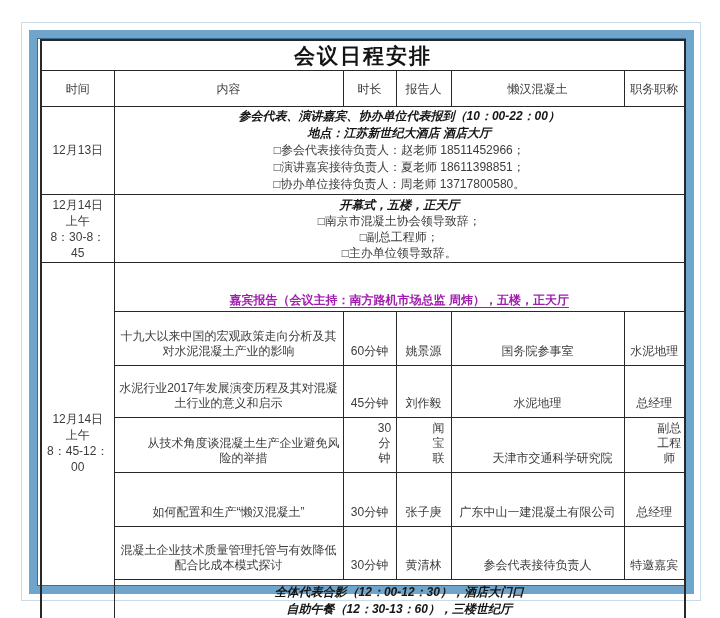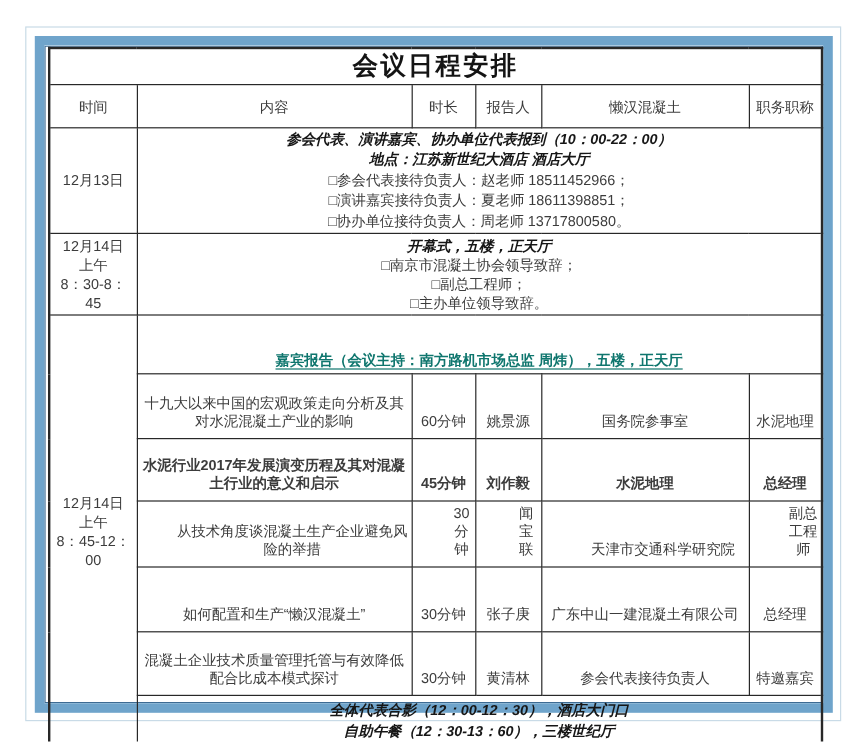--- a/index.html
+++ b/index.html
@@ -27,25 +27,25 @@
     line-height:16px;
   }
   tr.r-title td{
     height:29px;font-size:21px;font-weight:bold;color:#141414;letter-spacing:2px;
   }
   tr.r-head th{height:35px;}
   tr.r-day1 td{height:87px;line-height:17px;}
   tr.r-open td{height:67px;line-height:16px;}
   tr.r-banner td.banner-cell{height:45px;vertical-align:bottom;padding-bottom:3px;}
   .banner-text{
-    font-weight:bold;color:#0f766e;text-decoration:underline;text-underline-offset:3px;
+    font-weight:bold;color:#a21caf;text-decoration:underline;text-underline-offset:3px;
   }
   tr.r-talk td{vertical-align:bottom;padding-bottom:6px;line-height:15px;}
   tr.r-talk.h1 td{height:47px;}
-  tr.r-talk.h2 td{height:45px;font-weight:bold;}
+  tr.r-talk.h2 td{height:45px;}
   tr.r-talk.h3 td{height:48px;padding-left:32px;}
   tr.r-talk.h4 td{height:47px;}
   tr.r-talk.h5 td{height:46px;margin-top:45px;}
   tr.r-close td{height:42px;line-height:17px;}
   td.time-cell{line-height:16px;}
   .b{font-weight:bold;color:#161616;font-style:italic;}
 </style>
 </head>
 <body>
 

